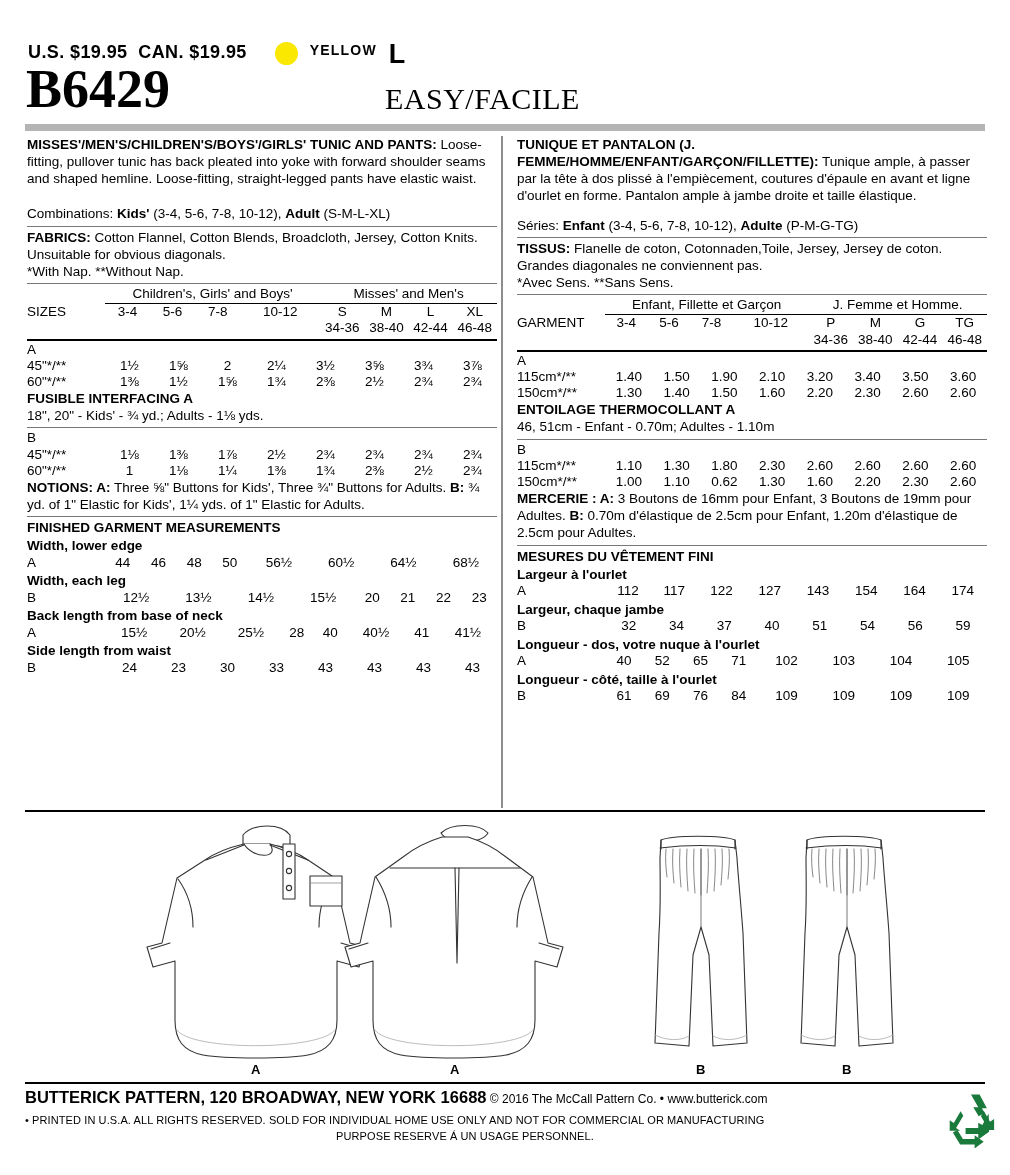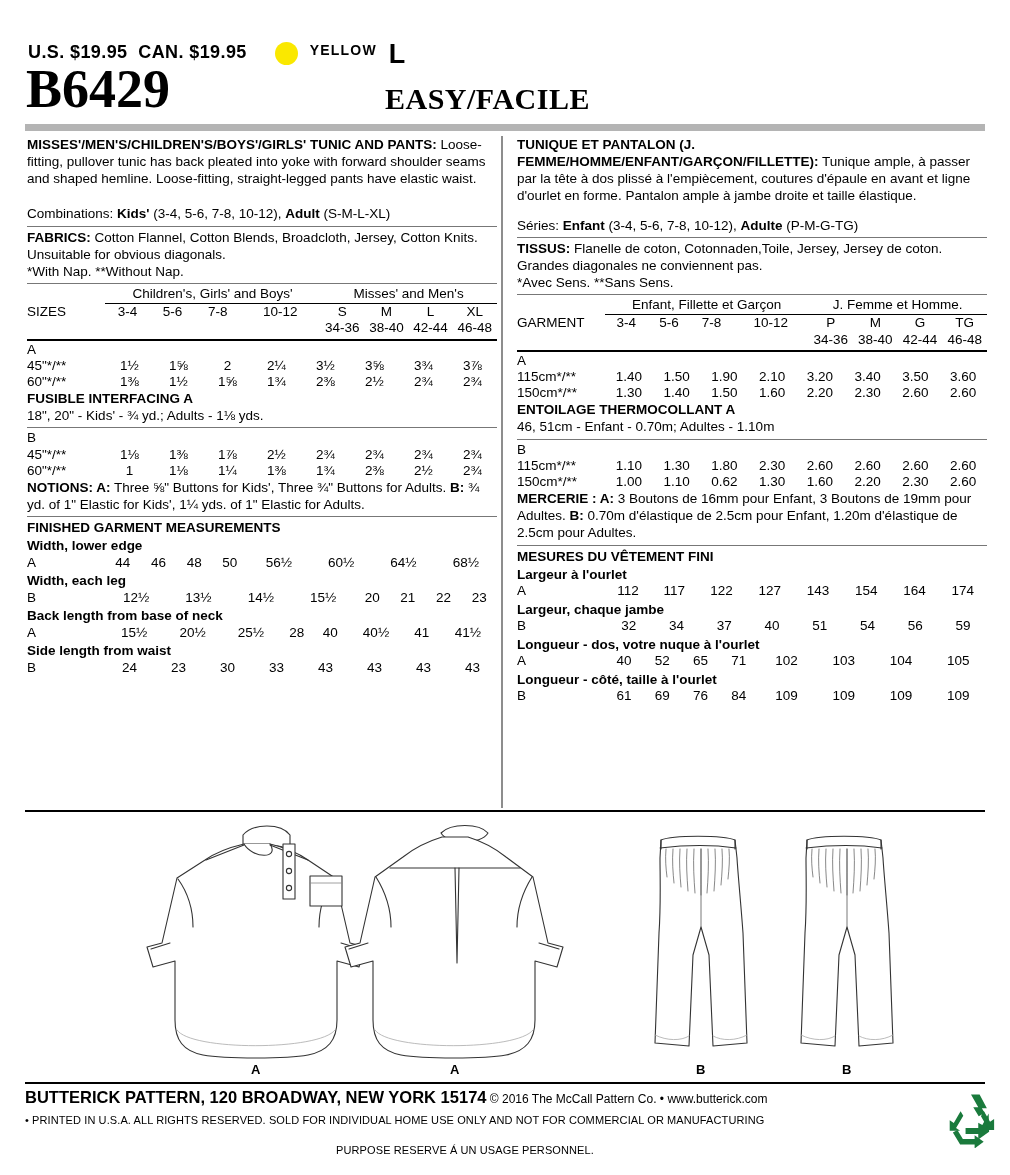--- a/index.html
+++ b/index.html
@@ -42,21 +42,21 @@
   
   .patnum {
     position: absolute; left: 26px; top: 62px;
     font-family: "Liberation Serif", serif;
     font-size: 54px; font-weight: bold; letter-spacing: 0px;
     line-height: 1;
   }
   .easy {
     position: absolute; left: 385px; top: 82px;
     font-family: "Liberation Serif", serif;
-    font-size: 30px; font-weight: bold; letter-spacing: 0.5px;
+    font-size: 30px; font-weight: normal; letter-spacing: 0.5px;
   }
 
   
   .gray-bar {
     position: absolute; left: 25px; top: 124px;
     width: 960px; height: 7px; background: #b4b4b4;
   }
 
   
   .col {
@@ -143,21 +143,21 @@
     font-size: 16.5px; font-weight: bold; letter-spacing: 0px;
     white-space: nowrap;
   }
   .foot-line1 .small {
     font-size: 12px; font-weight: normal; letter-spacing: 0;
   }
   .foot-line2 {
     font-size: 11px; margin-top: 7px; letter-spacing: 0.1px;
   }
   .foot-line3 {
-    font-size: 11px; margin-top: 18px; text-align: center;
+    font-size: 11px; margin-top: 4px; text-align: center;
     width: 880px; letter-spacing: 0.1px;
   }
   .recycle {
     position: absolute; right: 10px; top: 1090px;
     width: 58px; height: 58px;
   }
 </style>
 </head>
 <body>
 
@@ -728,21 +728,21 @@
 
     <span class="view-letter" style="left:226px; top:247px;">A</span>
     <span class="view-letter" style="left:425px; top:247px;">A</span>
     <span class="view-letter" style="left:671px; top:247px;">B</span>
     <span class="view-letter" style="left:817px; top:247px;">B</span>
   </div>
 
   <div class="rule-bottom-2"></div>
 
   <div class="footer">
-    <div class="foot-line1"><span>BUTTERICK PATTERN, 120 BROADWAY, NEW YORK 15174</span><span class="small"> © 2016 The McCall Pattern Co.  •  www.butterick.com</span></div>
+    <div class="foot-line1"><span>BUTTERICK PATTERN, 120 BROADWAY, NEW YORK 16688</span><span class="small"> © 2016 The McCall Pattern Co.  •  www.butterick.com</span></div>
     <div class="foot-line2">•  PRINTED IN U.S.A. ALL RIGHTS RESERVED. SOLD FOR INDIVIDUAL HOME USE ONLY AND NOT FOR COMMERCIAL OR MANUFACTURING</div>
     <div class="foot-line3">PURPOSE RESERVE Á UN USAGE PERSONNEL.</div>
   </div>
 
   <div class="recycle">
     <svg width="58" height="58" viewBox="0 0 64 64" id="recy">
       <g>
         <path d="M32 5 L40 19 L34.5 19 L40.5 29 L47 25.5 L44 20 L49.5 20 L41.5 5 Z" fill="#1a7a3c"></path>
         <path d="M20.5 23.5 L13 36.5 L8.5 33.5 L8.5 45 L20 45 L15.5 42 L23.5 28.5 Z" fill="#1a7a3c"></path>
         <path d="M54.5 33 L47.5 45.5 L43 43 L43 49 L29 49 L29 55.5 L43 55.5 L43 61.5 L55 53 Z" transform="translate(-3,-7) scale(1.0)" fill="#1a7a3c"></path>

